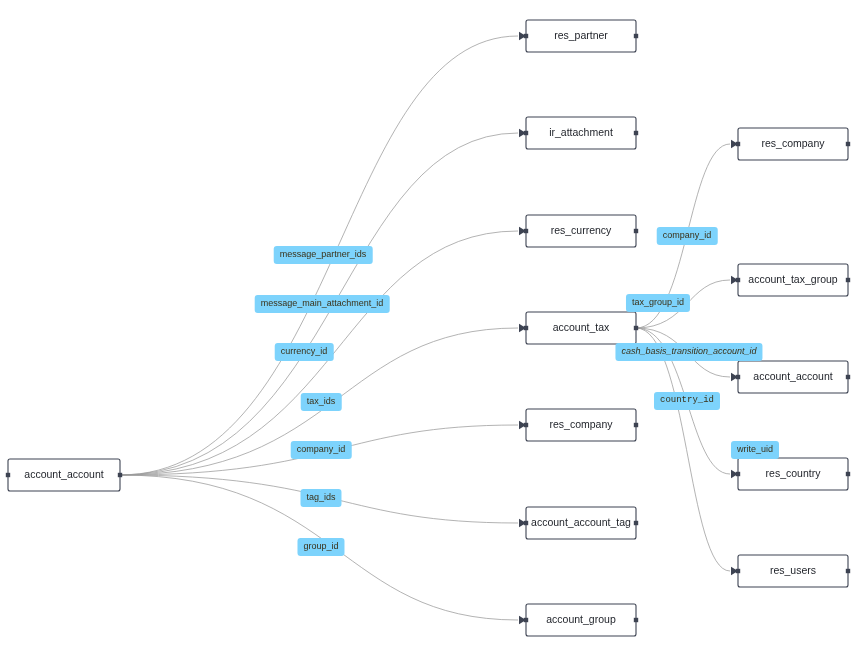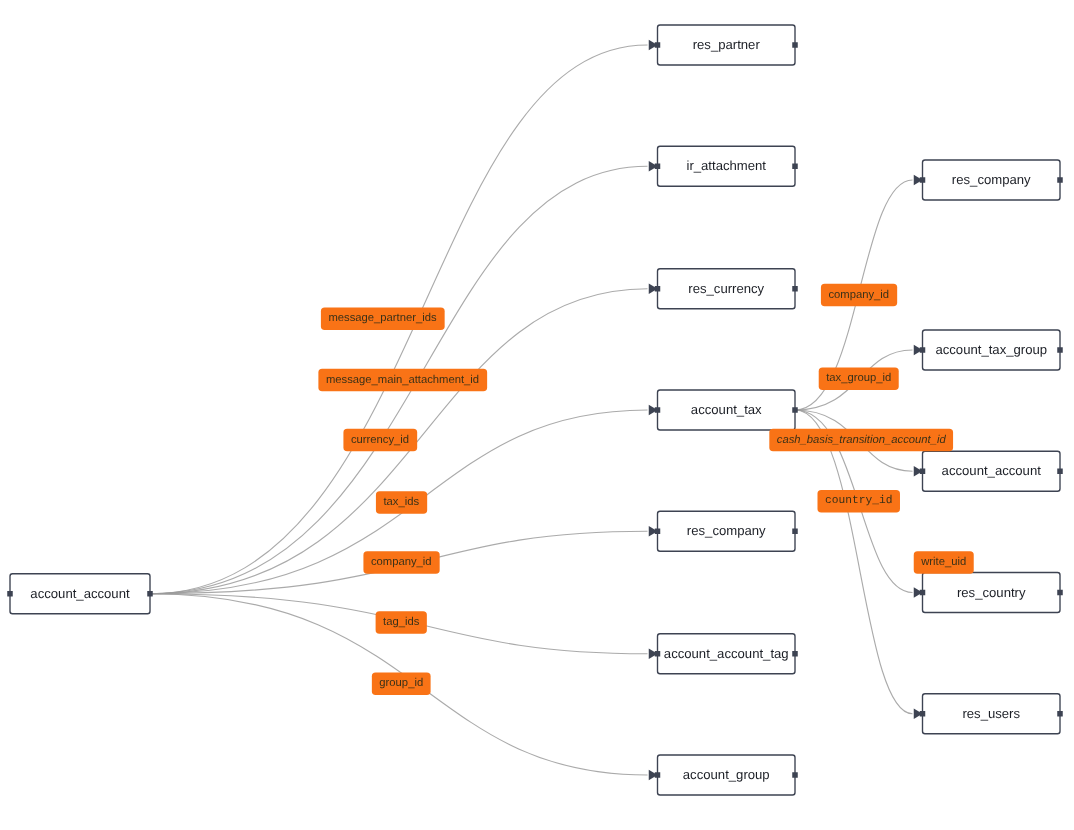--- a/index.html
+++ b/index.html
@@ -14,21 +14,21 @@
   svg.graph{position:absolute;left:0;top:0;width:859px;height:664px;}
   .edge{fill:none;stroke:#9b9b9b;stroke-width:0.9;opacity:.85;}
   .node-rect{fill:#ffffff;stroke:#3d4352;stroke-width:1.1;}
   .port{fill:#3d4352;}
   .arrow{fill:#3d4352;}
   .node-label{
     font-family:"Liberation Sans","DejaVu Sans",sans-serif;
     font-size:10.5px;fill:#1c1f26;text-anchor:middle;dominant-baseline:middle;
   }
   .badge{position:absolute;transform:translate(-50%,-50%);
-    background:#f97316;color:#3a3118;
+    background:#7dd3fc;color:#3a3118;
     font-size:9px;line-height:11px;
     padding:3px 6px 4px 6px;border-radius:3px;white-space:nowrap;
     font-family:"Liberation Sans","DejaVu Sans",sans-serif;
   }
 </style>
 </head>
 <body>
 
 <div id="canvas">
   <svg class="graph" id="graph" xmlns="http://www.w3.org/2000/svg">
@@ -133,26 +133,26 @@
         </g>
         <g>
           <rect class="node-rect" x="738" y="555" width="110" height="32" rx="2" ry="2"></rect>
           <rect class="port" x="735.8" y="568.8" width="4.4" height="4.4"></rect>
           <rect class="port" x="845.8" y="568.8" width="4.4" height="4.4"></rect>
           <text class="node-label" x="793" y="571.5">res_users</text>
         </g>
       </g>
     </svg>
   <div id="badges">
-      <div class="badge" style="left: 306px; top: 255px;">message_partner_ids</div>
+      <div class="badge" style="left: 323px; top: 255px;">message_partner_ids</div>
       <div class="badge" style="left: 322px; top: 304px;">message_main_attachment_id</div>
       <div class="badge" style="left: 304px; top: 352px;">currency_id</div>
       <div class="badge" style="left: 321px; top: 402px;">tax_ids</div>
       <div class="badge" style="left: 321px; top: 450px;">company_id</div>
       <div class="badge" style="left: 321px; top: 498px;">tag_ids</div>
       <div class="badge" style="left: 321px; top: 547px;">group_id</div>
       <div class="badge" style="left: 687px; top: 236px;">company_id</div>
-      <div class="badge" style="left: 687px; top: 303px;">tax_group_id</div>
+      <div class="badge" style="left: 658px; top: 303px;">tax_group_id</div>
       <div class="badge" style="left: 689px; top: 352px; font-style: italic;">cash_basis_transition_account_id</div>
       <div class="badge" style="left: 687px; top: 401px; font-family: Liberation Mono, monospace;">country_id</div>
       <div class="badge" style="left: 723px; top: 450px; margin-left: 32px;">write_uid</div>
     </div>
 </div>
 
 </body></html>

